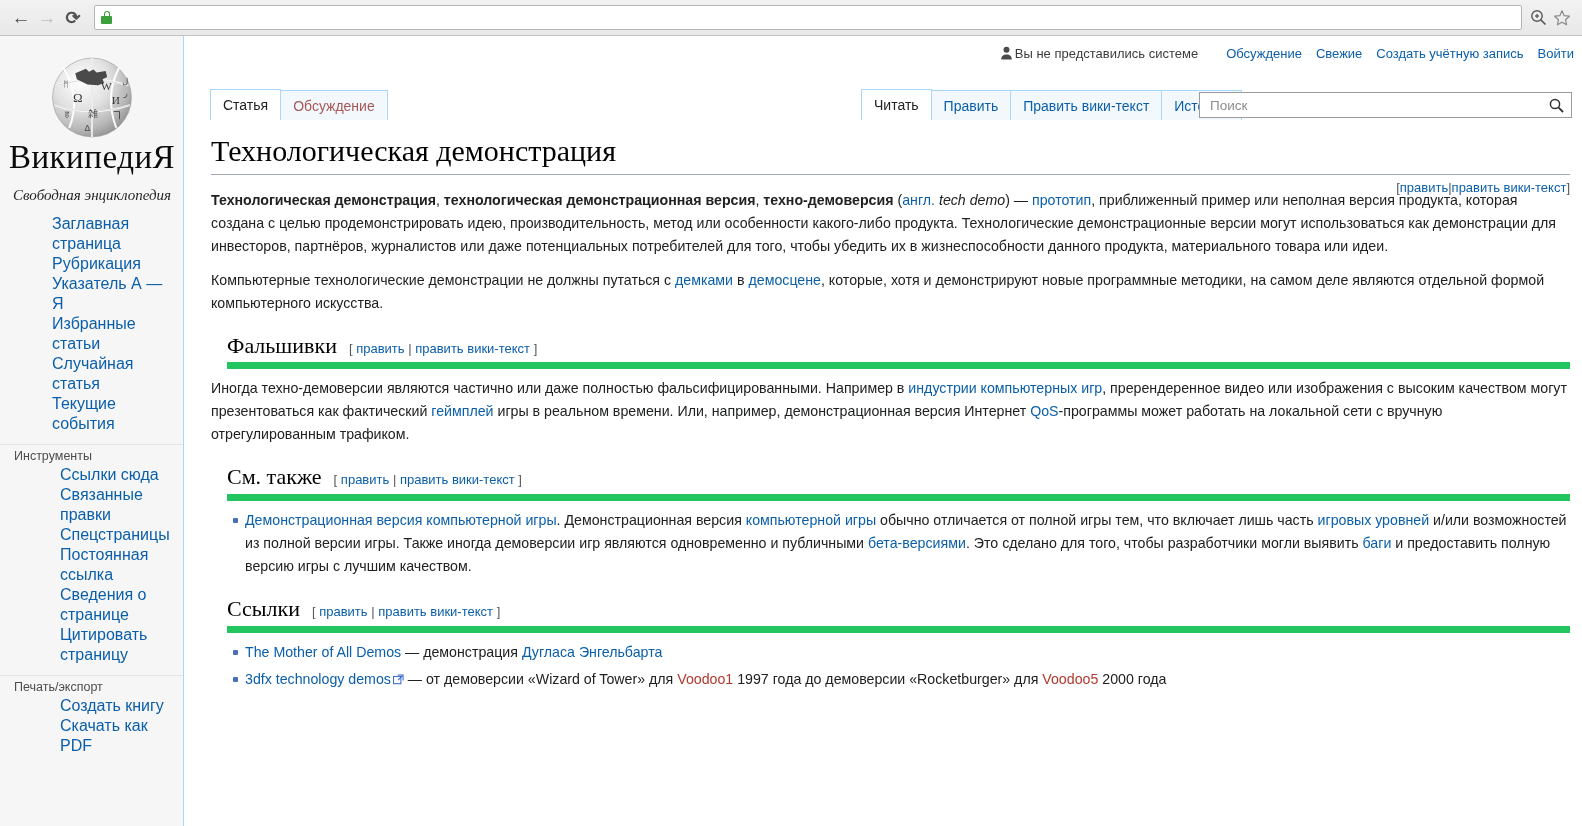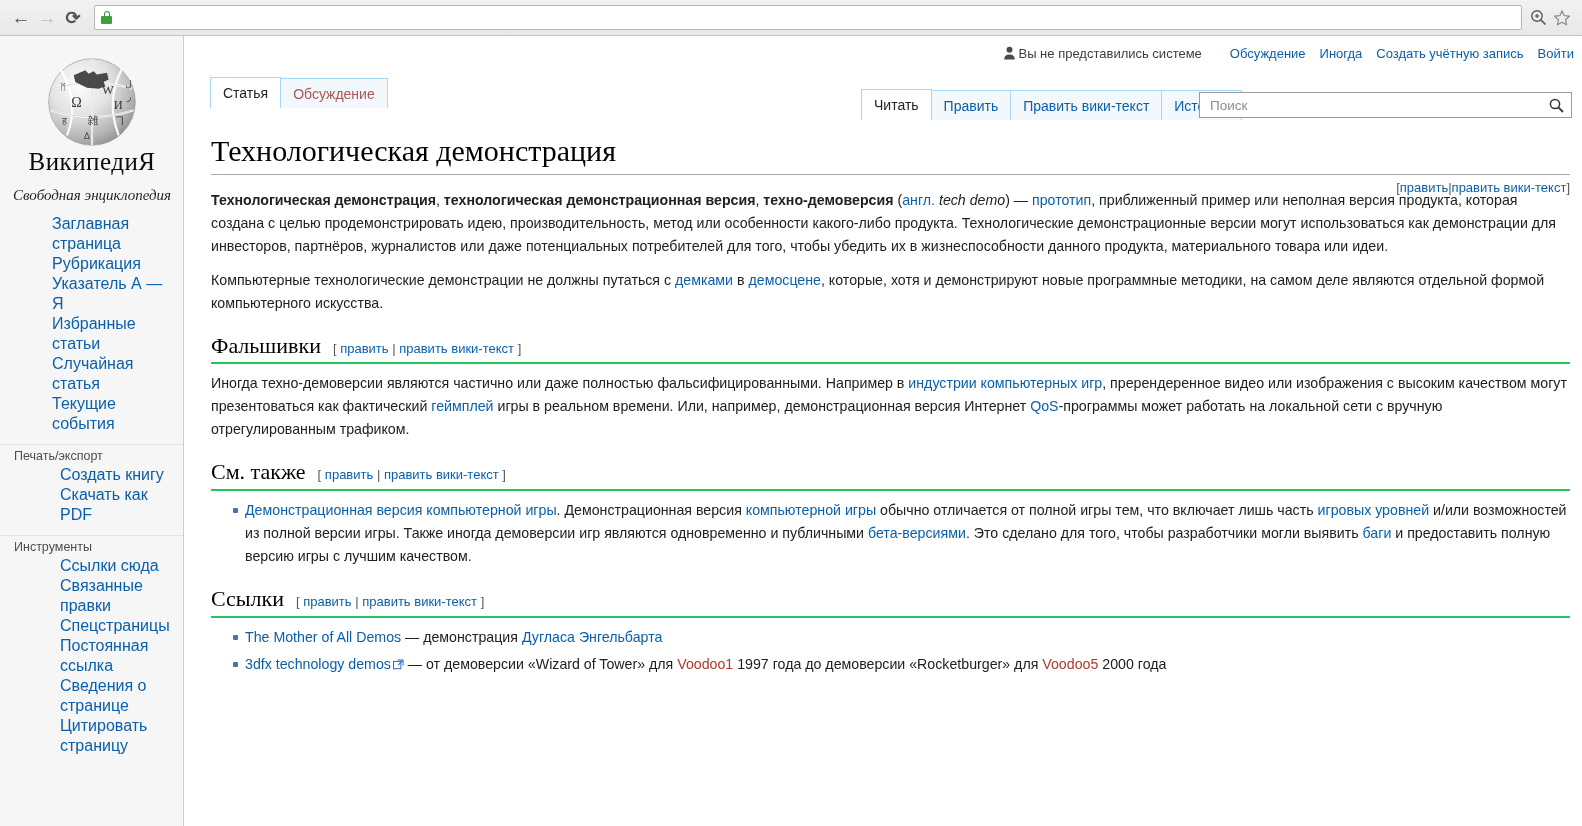--- a/index.html
+++ b/index.html
@@ -103,21 +103,21 @@
   #logo-area {
     width: 184px;
     height: 160px;
     padding-top: 8px;
     display: flex; flex-direction: column; align-items: center;
     cursor: pointer;
   }
   #globe { width: 118px; height: 118px; display:block; }
   #wordmark {
     font-family: "Liberation Serif", serif;
-    font-size: 25px;
+    font-size: 33px;
     color: #0b0b0b;
     letter-spacing: 0.5px;
     margin-top: -4px;
     white-space: nowrap;
   }
   #tagline {
     font-family: "Liberation Serif", serif;
     font-style: italic;
     font-size: 15px;
     color: #252525;
@@ -176,21 +176,21 @@
     height: 100%;
   }
 
   #tab-row {
     position: relative;
     height: 42px;
     margin-top: 42px;
   }
   #ns-tabs {
     position: absolute;
-    left: 25px; bottom: 12px;
+    left: 25px; bottom: 0;
     display: flex;
     align-items: flex-end;
   }
   #view-tabs {
     position: absolute;
     left: 676px; bottom: 0;
     display: flex;
     align-items: flex-end;
   }
   .tab {
@@ -286,22 +286,22 @@
   #body-content a { color: #0b5faa; text-decoration: none; cursor: pointer; }
   #body-content a.newlink { color: #b03a2e; text-align: center; }
   #body-content b { font-weight: bold; }
   #body-content i { font-style: italic; }
 
   h2.section {
     font-family: "Liberation Serif", serif;
     font-size: 22px;
     font-weight: normal;
     color: #000000;
-    border-bottom: 2px solid #22c55e;
-    margin: 16px 0 8px 0;
+    border-bottom: 7px solid #22c55e;
+    margin: 16px 0 8px 16px;
     padding-bottom: 2px;
     display: flex;
     align-items: baseline;
     line-height: 1.35;
     text-align: center;
   }
   h2.section .editsection {
     font-family: "Liberation Sans", sans-serif;
     font-size: 13px;
     font-weight: normal;
@@ -425,49 +425,49 @@
           <ul>
             <li><a>Заглавная страница</a></li>
             <li><a>Рубрикация</a></li>
             <li><a>Указатель А — Я</a></li>
             <li><a>Избранные статьи</a></li>
             <li><a>Случайная статья</a></li>
             <li><a>Текущие события</a></li>
           </ul>
         </div>
         <div class="portal">
-          <div class="portal-heading">Печать/экспорт</div>
-          <ul>
-            <li><a>Создать книгу</a></li>
-            <li><a>Скачать как PDF</a></li>
-          </ul>
-        </div>
-        <div class="portal">
           <div class="portal-heading">Инструменты</div>
           <ul>
             <li><a>Ссылки сюда</a></li>
             <li><a>Связанные правки</a></li>
             <li><a>Спецстраницы</a></li>
             <li><a>Постоянная ссылка</a></li>
             <li><a>Сведения о странице</a></li>
             <li><a>Цитировать страницу</a></li>
           </ul>
         </div>
+        <div class="portal">
+          <div class="portal-heading">Печать/экспорт</div>
+          <ul>
+            <li><a>Создать книгу</a></li>
+            <li><a>Скачать как PDF</a></li>
+          </ul>
+        </div>
       </div>
   </div>
 
   <div id="personal-bar">
     <span class="anon">
       <svg id="user-icon" viewBox="0 0 14 15">
         <circle cx="7" cy="4" r="3.2" fill="#4a4a4a"></circle>
         <path d="M1.3,14.5 C1.3,10.4 4,9 7,9 C10,9 12.7,10.4 12.7,14.5 Z" fill="#4a4a4a"></path>
       </svg>
       <span>Вы не представились системе</span>
     </span>
-    <span id="personal-links"><a style="margin-left: 14px;">Обсуждение</a><a style="margin-left: 14px;">Иногда</a><a style="margin-left: 14px;">Создать учётную запись</a><a style="margin-left: 14px;">Войти</a></span>
+    <span id="personal-links"><a style="margin-left: 14px;">Обсуждение</a><a style="margin-left: 14px;">Свежие</a><a style="margin-left: 14px;">Создать учётную запись</a><a style="margin-left: 14px;">Войти</a></span>
   </div>
 
   <div id="content-wrap">
 
     <div id="tab-row">
       <div id="tab-filler"></div>
       <div id="ns-tabs">
           <div class="tab selected">Статья</div>
           <div class="tab new">Обсуждение</div>
         </div>

